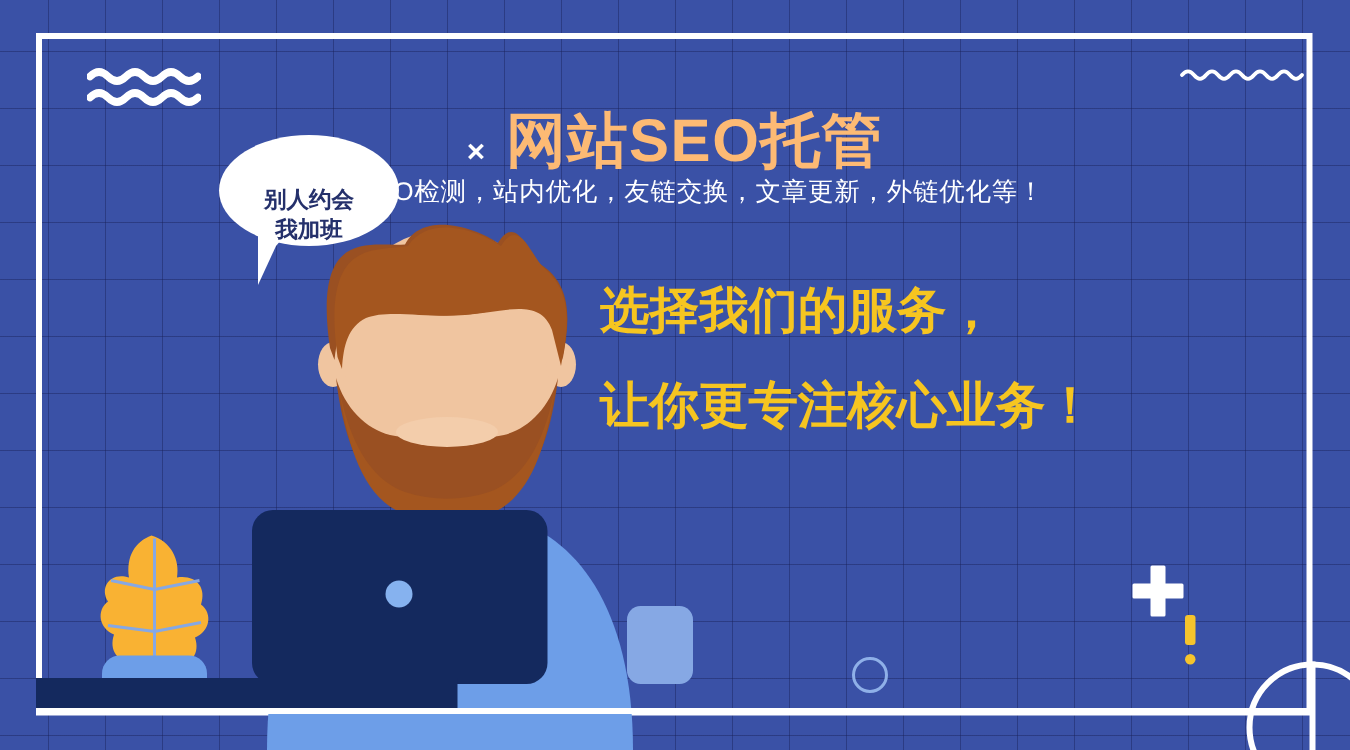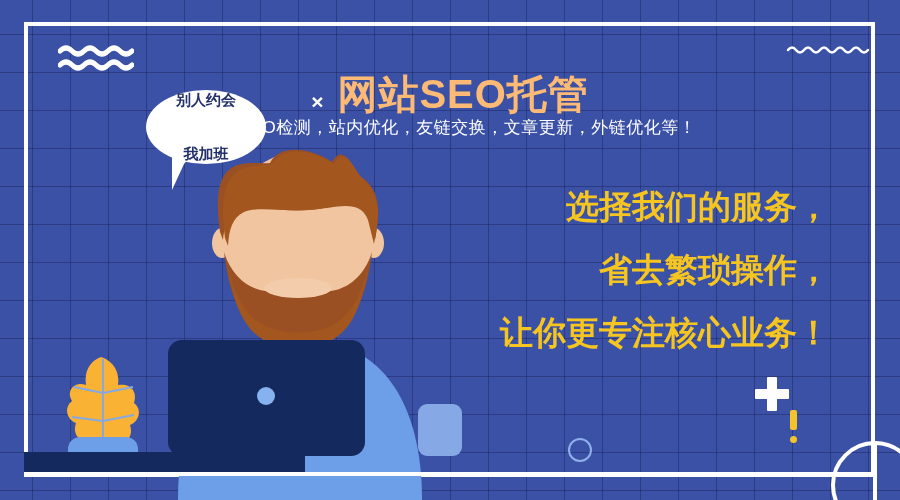--- a/index.html
+++ b/index.html
@@ -124,21 +124,21 @@
     font-size: 17px;
     letter-spacing: 0.5px;
     white-space: nowrap;
   }
   
   #slogan {
     position: absolute;
     left: 400px;
     top: 190px;
     width: 430px;
-    text-align: right;
+    text-align: left;
   }
   .slogan-line {
     color: #f6c520;
     font-size: 33px;
     font-weight: bold;
     line-height: 1;
     margin-bottom: 30px;
     white-space: nowrap;
     position: relative;
     z-index: 3;
@@ -187,21 +187,21 @@
     left: 146px;
     top: 90px;
     width: 120px;
     height: 74px;
     background: #ffffff;
     border-radius: 50%;
     z-index: 6;
     display: flex;
     flex-direction: column;
     align-items: center;
-    justify-content: space-between;
+    justify-content: flex-end;
   }
   .bubble-line {
     color: #24306b;
     font-size: 15px;
     font-weight: bold;
     line-height: 1.35;
     white-space: nowrap;
   }
   #bubble-tail {
     position: absolute;
@@ -299,21 +299,20 @@
 
   <div id="header-row">
     <span id="title-x">×</span>
     <h1 id="main-title">网站SEO托管</h1>
   </div>
   <div id="subtitle">含：SEO检测，站内优化，友链交换，文章更新，外链优化等！</div>
 
   <div class="hl-square"></div>
   <div id="slogan">
     <div class="slogan-line">选择我们的服务，</div>
-    <div class="slogan-line">省去繁琐操作，</div>
     <div class="slogan-line last">让你更专注核心业务！</div>
   </div>
 
   <div class="plus-mark"></div>
   <div class="small-circle"></div>
 
   <div class="excl-bar"></div>
   <div class="excl-dot"></div>
   <div class="br-circle"></div>
   <div class="br-vline"></div>

